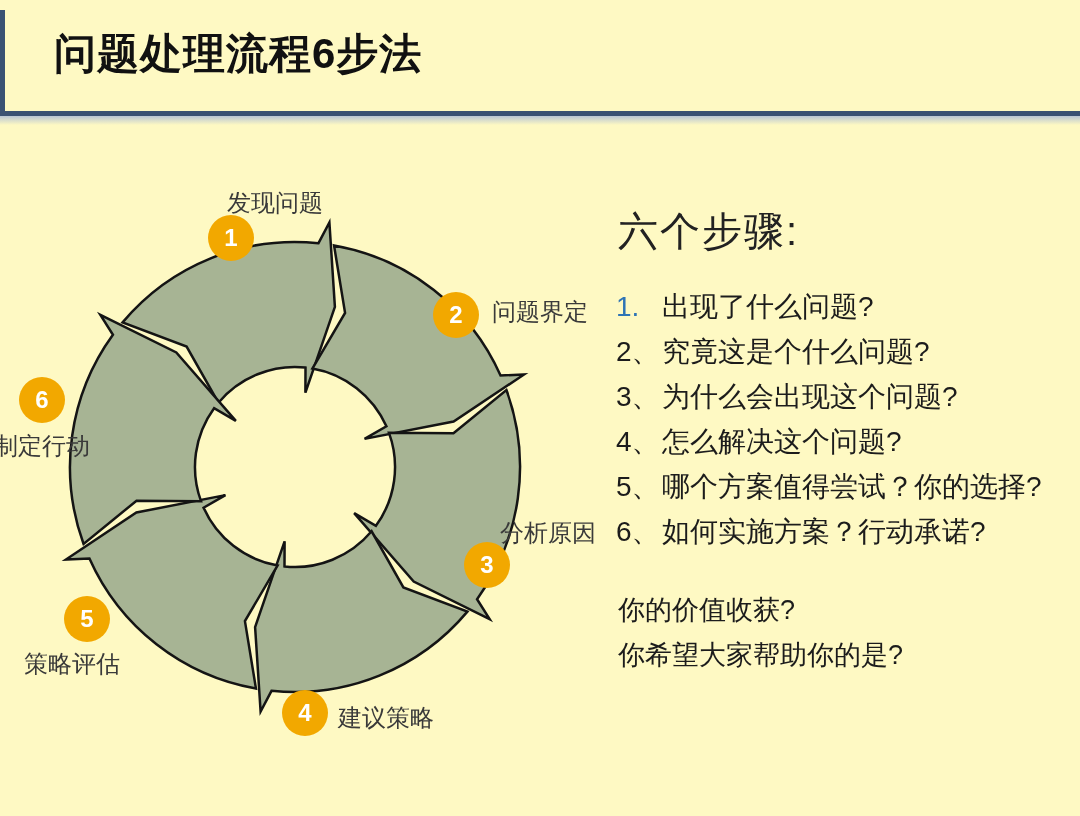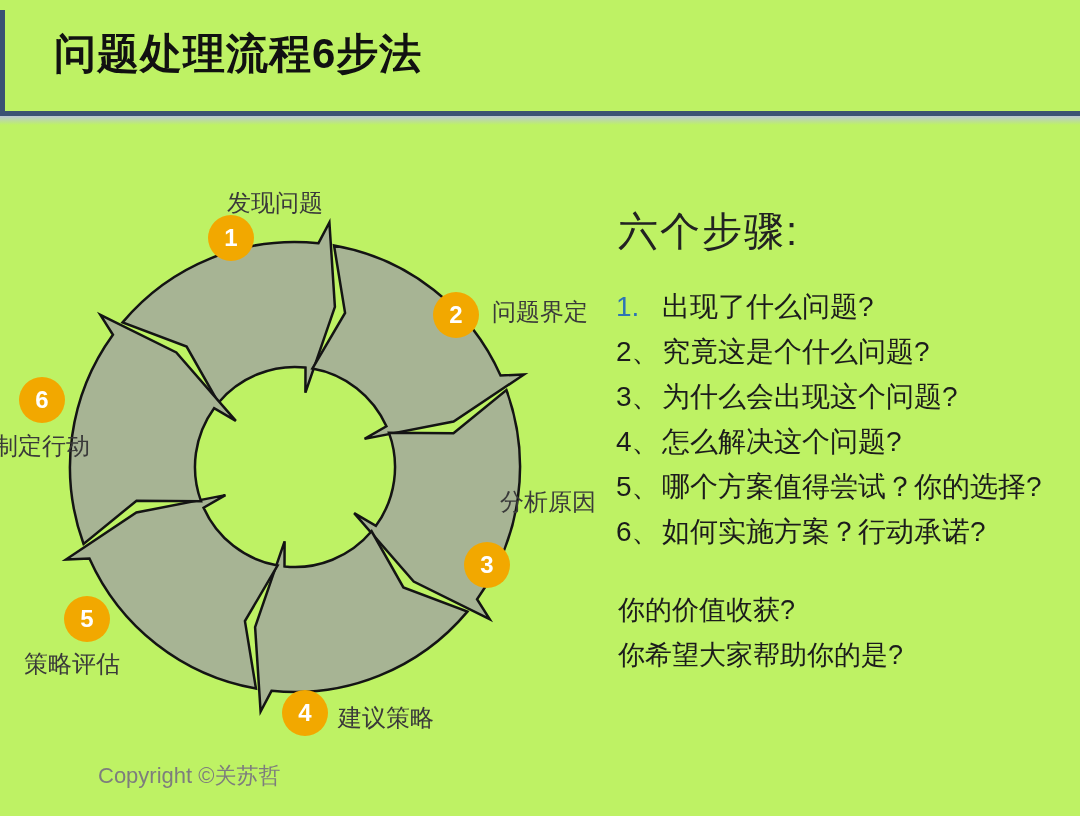--- a/index.html
+++ b/index.html
@@ -1,17 +1,17 @@
 <!DOCTYPE html>
 <html><head>
 <meta charset="utf-8">
 <style>
   html,body{margin:0;padding:0;background:#ffffff;}
   .slide{
-    position:relative;width:1080px;height:816px;background:#bef264;
+    position:relative;width:1080px;height:816px;background:#fef9c3;
     overflow:hidden;font-family:"Liberation Sans", sans-serif;color:#1f1f1f;
   }
   
   .accent-bar{position:absolute;left:0;top:10px;width:5px;height:101px;background:#3a5273;}
   .title{
     position:absolute;left:54px;top:26px;font-size:42px;font-weight:bold;
     letter-spacing:1px;color:#111;
   }
   .rule{position:absolute;left:0;top:111px;width:1080px;height:5px;background:#3a5273;}
   .rule-shadow{position:absolute;left:0;top:116px;width:1080px;height:9px;
@@ -20,21 +20,21 @@
   .cycle-svg{position:absolute;left:15px;top:187px;width:560px;height:560px;}
   .seg{fill:#a7b494;stroke:#141414;stroke-width:2.5;stroke-linejoin:miter;}
   .badge{
     position:absolute;width:46px;height:46px;border-radius:50%;background:#f2a800;
     color:#ffffff;font-size:24px;font-weight:bold;display:flex;align-items:center;
     justify-content:center;
   }
   .b1{left:208px;top:215px;} .b2{left:433px;top:292px;} .b3{left:464px;top:542px;}
   .b4{left:282px;top:690px;} .b5{left:64px;top:596px;}  .b6{left:19px;top:377px;}
   .steplabel{position:absolute;font-size:24px;color:#3a3a3a;white-space:nowrap;}
-  .s1{left:227px;top:187px;text-align:center;} .s2{left:492px;top:296px;} .s3{left:500px;top:486px;text-align:right;}
+  .s1{left:227px;top:187px;text-align:center;} .s2{left:492px;top:296px;} .s3{left:500px;top:517px;text-align:right;}
   .s4{left:338px;top:702px;} .s5{left:24px;top:648px;text-align:right;}  .s6{left:-6px;top:430px;}
   
   .panel-heading{
     position:absolute;left:618px;top:204px;font-size:40px;
     letter-spacing:2px;color:#222;
   }
   .steps-list{position:absolute;left:616px;top:284px;}
   .step-row{display:flex;font-size:28px;line-height:45px;color:#1c1c1c;white-space:nowrap;}
   .step-row .num{width:46px;flex:0 0 46px;}
   .step-row .num.blue{color:#2e74b5;}
@@ -126,15 +126,14 @@
       <span class="num">6、</span>
       <span>如何实施方案？行动承诺?</span>
     </div>
   </div>
 
   <div class="panel-footer">
     <div>你的价值收获?</div>
     <div>你希望大家帮助你的是?</div>
   </div>
 
-  <div class="copyright">Copyright ©关苏哲</div>
 
 </div>
 
 </body></html>

